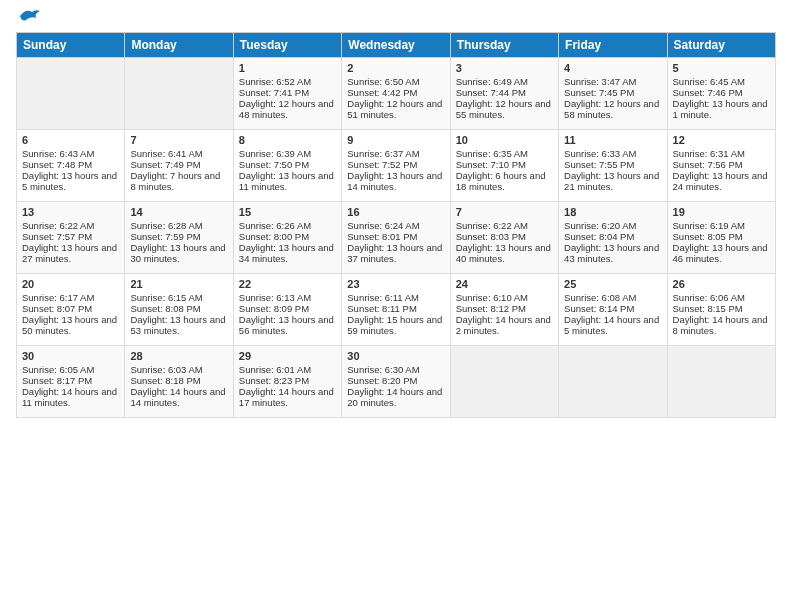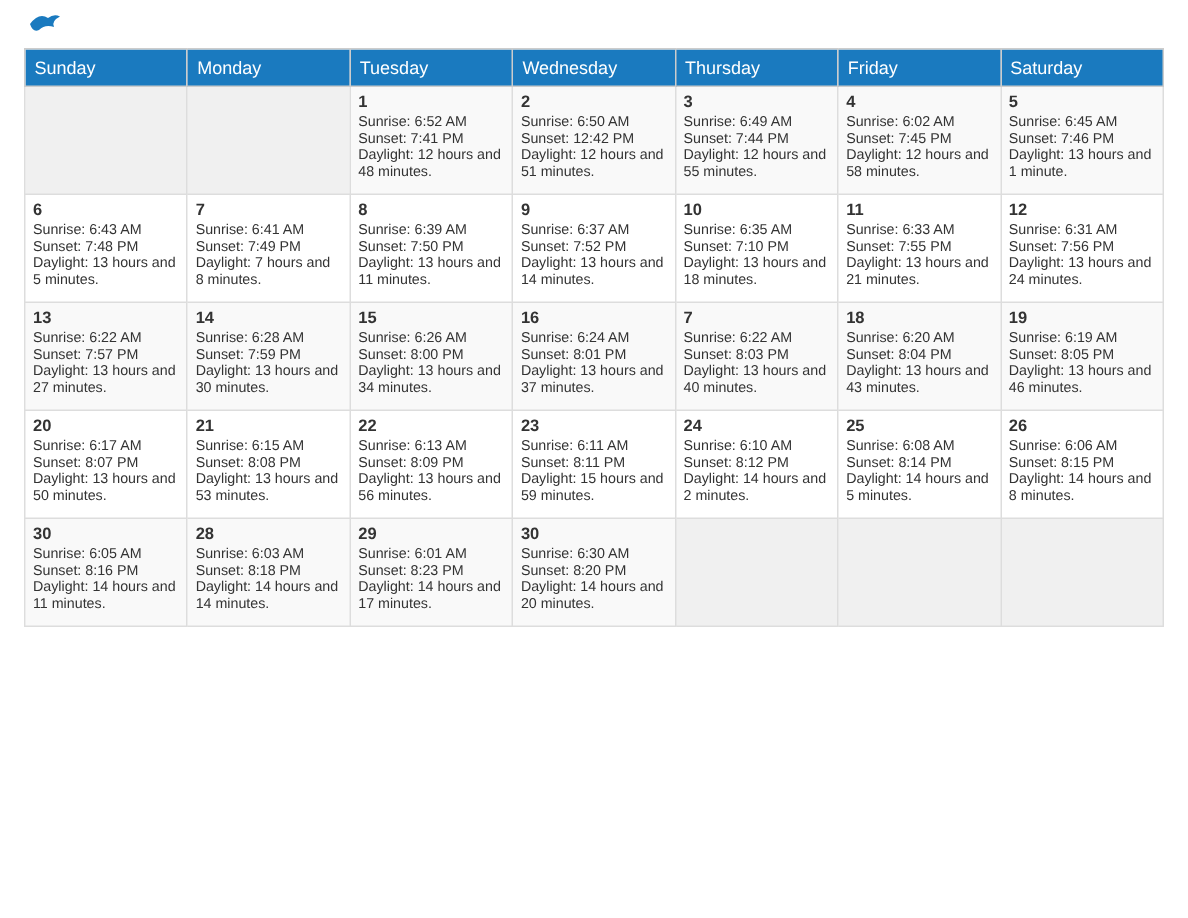--- a/index.html
+++ b/index.html
@@ -42,21 +42,21 @@
       width: 100%;
       border-collapse: collapse;
       table-layout: fixed;
     }
     thead tr th {
       background-color: #1a7abf;
       color: #fff;
       text-align: left;
       padding: 5px 6px;
       font-size: 12px;
-      font-weight: normal;
+      font-weight: bold;
       border: 1px solid #ccc;
     }
     tbody tr td {
       vertical-align: top;
       padding: 4px 5px;
       font-size: 9.5px;
       color: #333;
       border: 1px solid #ddd;
       height: 72px;
       background: #fff;
@@ -115,32 +115,32 @@
           <td class="empty-cell"></td>
           <td>
             <span class="day-number">1</span>
             <div>Sunrise: 6:52 AM</div>
             <div>Sunset: 7:41 PM</div>
             <div>Daylight: 12 hours and 48 minutes.</div>
           </td>
           <td>
             <span class="day-number">2</span>
             <div>Sunrise: 6:50 AM</div>
-            <div>Sunset: 12:42 PM</div>
+            <div>Sunset: 4:42 PM</div>
             <div>Daylight: 12 hours and 51 minutes.</div>
           </td>
           <td>
             <span class="day-number">3</span>
             <div>Sunrise: 6:49 AM</div>
             <div>Sunset: 7:44 PM</div>
             <div>Daylight: 12 hours and 55 minutes.</div>
           </td>
           <td>
             <span class="day-number">4</span>
-            <div>Sunrise: 6:02 AM</div>
+            <div>Sunrise: 3:47 AM</div>
             <div>Sunset: 7:45 PM</div>
             <div>Daylight: 12 hours and 58 minutes.</div>
           </td>
           <td>
             <span class="day-number">5</span>
             <div>Sunrise: 6:45 AM</div>
             <div>Sunset: 7:46 PM</div>
             <div>Daylight: 13 hours and 1 minute.</div>
           </td>
         </tr>
@@ -166,21 +166,21 @@
           <td>
             <span class="day-number">9</span>
             <div>Sunrise: 6:37 AM</div>
             <div>Sunset: 7:52 PM</div>
             <div>Daylight: 13 hours and 14 minutes.</div>
           </td>
           <td>
             <span class="day-number">10</span>
             <div>Sunrise: 6:35 AM</div>
             <div>Sunset: 7:10 PM</div>
-            <div>Daylight: 13 hours and 18 minutes.</div>
+            <div>Daylight: 6 hours and 18 minutes.</div>
           </td>
           <td>
             <span class="day-number">11</span>
             <div>Sunrise: 6:33 AM</div>
             <div>Sunset: 7:55 PM</div>
             <div>Daylight: 13 hours and 21 minutes.</div>
           </td>
           <td>
             <span class="day-number">12</span>
             <div>Sunrise: 6:31 AM</div>
@@ -273,21 +273,21 @@
             <span class="day-number">26</span>
             <div>Sunrise: 6:06 AM</div>
             <div>Sunset: 8:15 PM</div>
             <div>Daylight: 14 hours and 8 minutes.</div>
           </td>
         </tr>
         <tr>
           <td>
             <span class="day-number">30</span>
             <div>Sunrise: 6:05 AM</div>
-            <div>Sunset: 8:16 PM</div>
+            <div>Sunset: 8:17 PM</div>
             <div>Daylight: 14 hours and 11 minutes.</div>
           </td>
           <td>
             <span class="day-number">28</span>
             <div>Sunrise: 6:03 AM</div>
             <div>Sunset: 8:18 PM</div>
             <div>Daylight: 14 hours and 14 minutes.</div>
           </td>
           <td>
             <span class="day-number">29</span>

